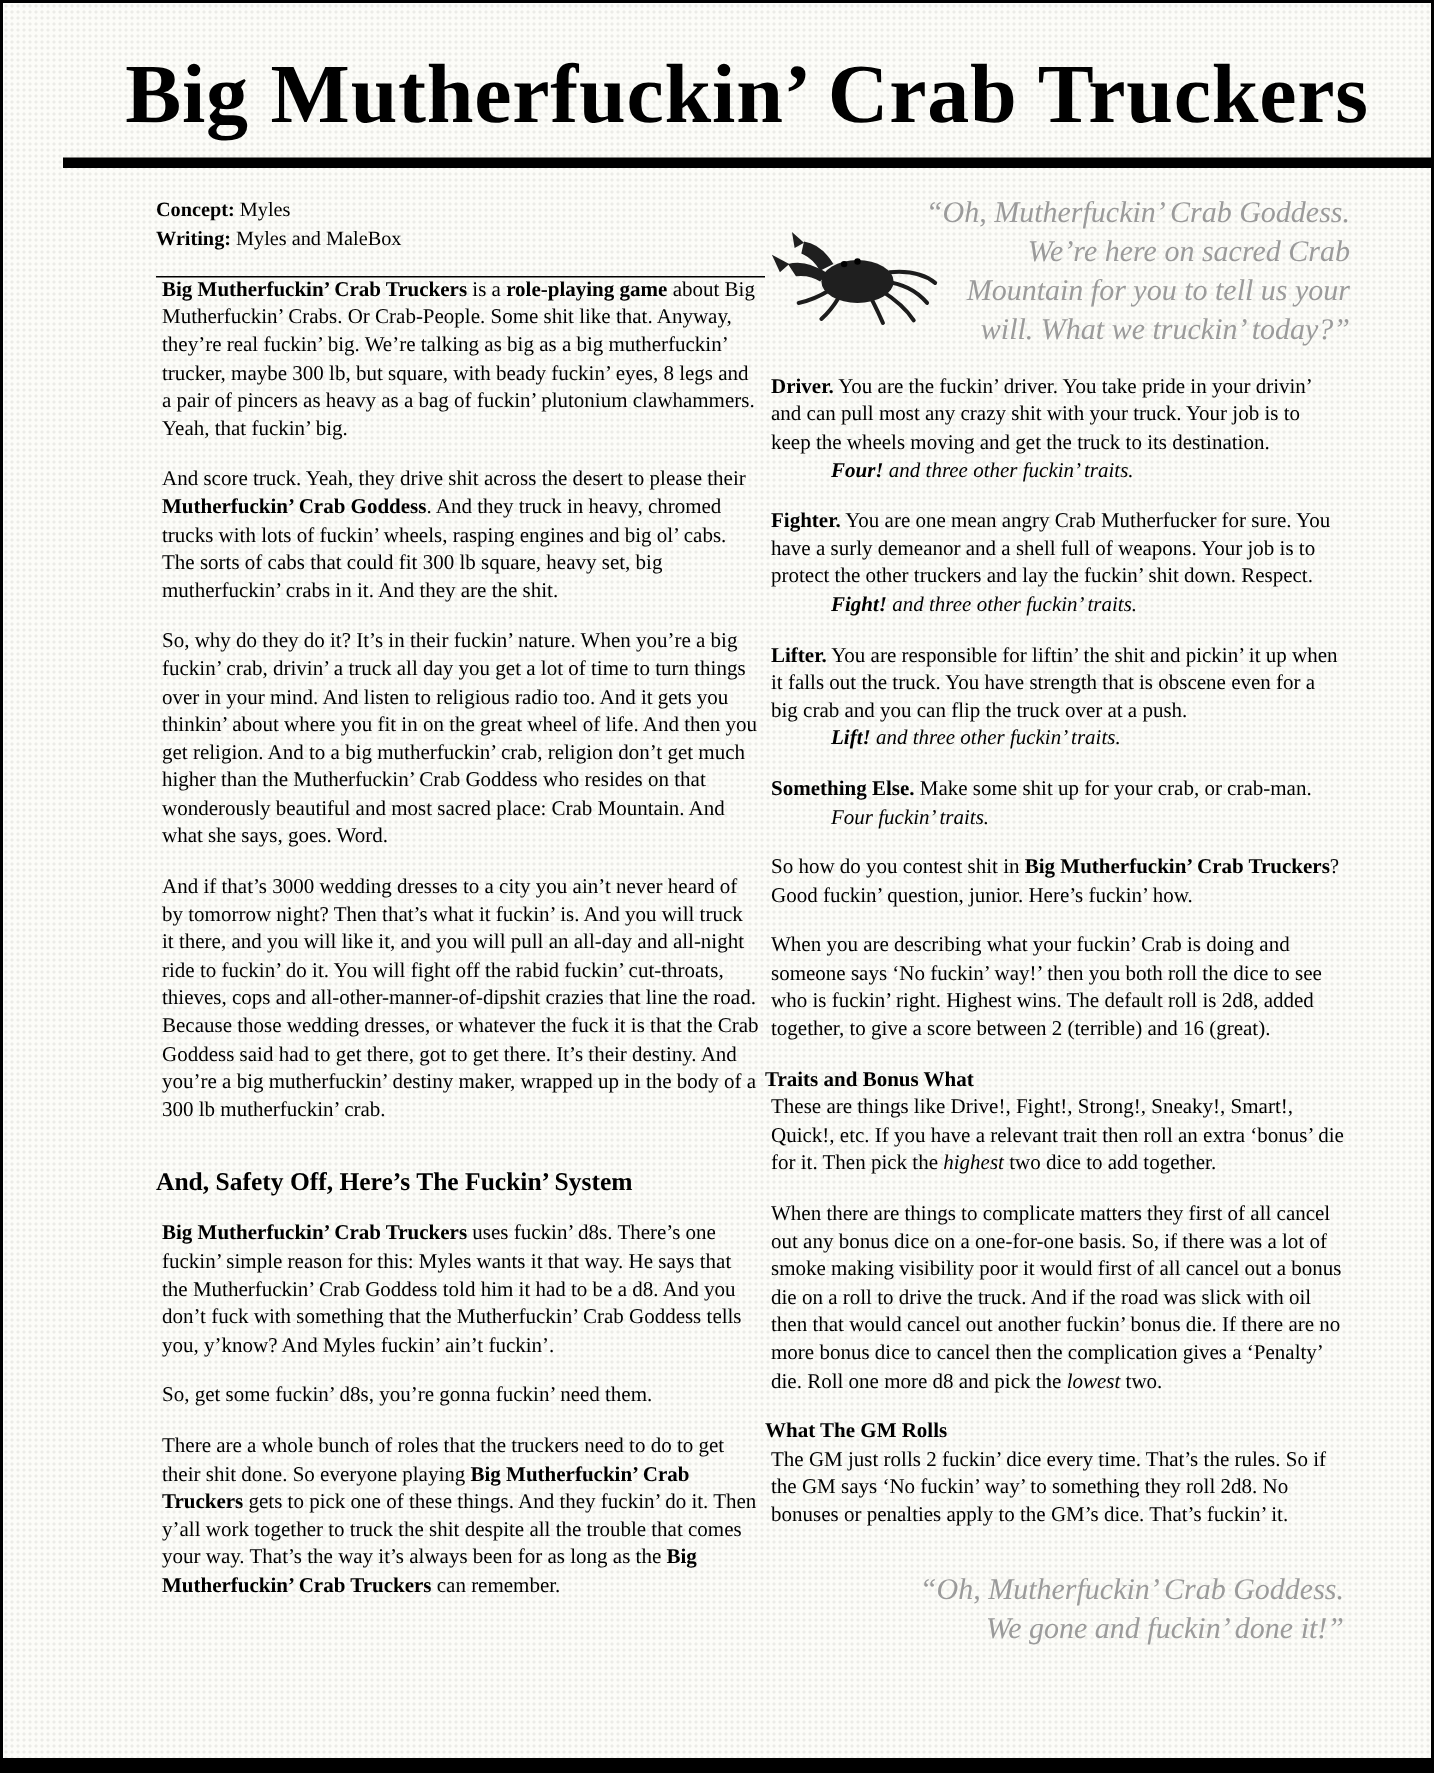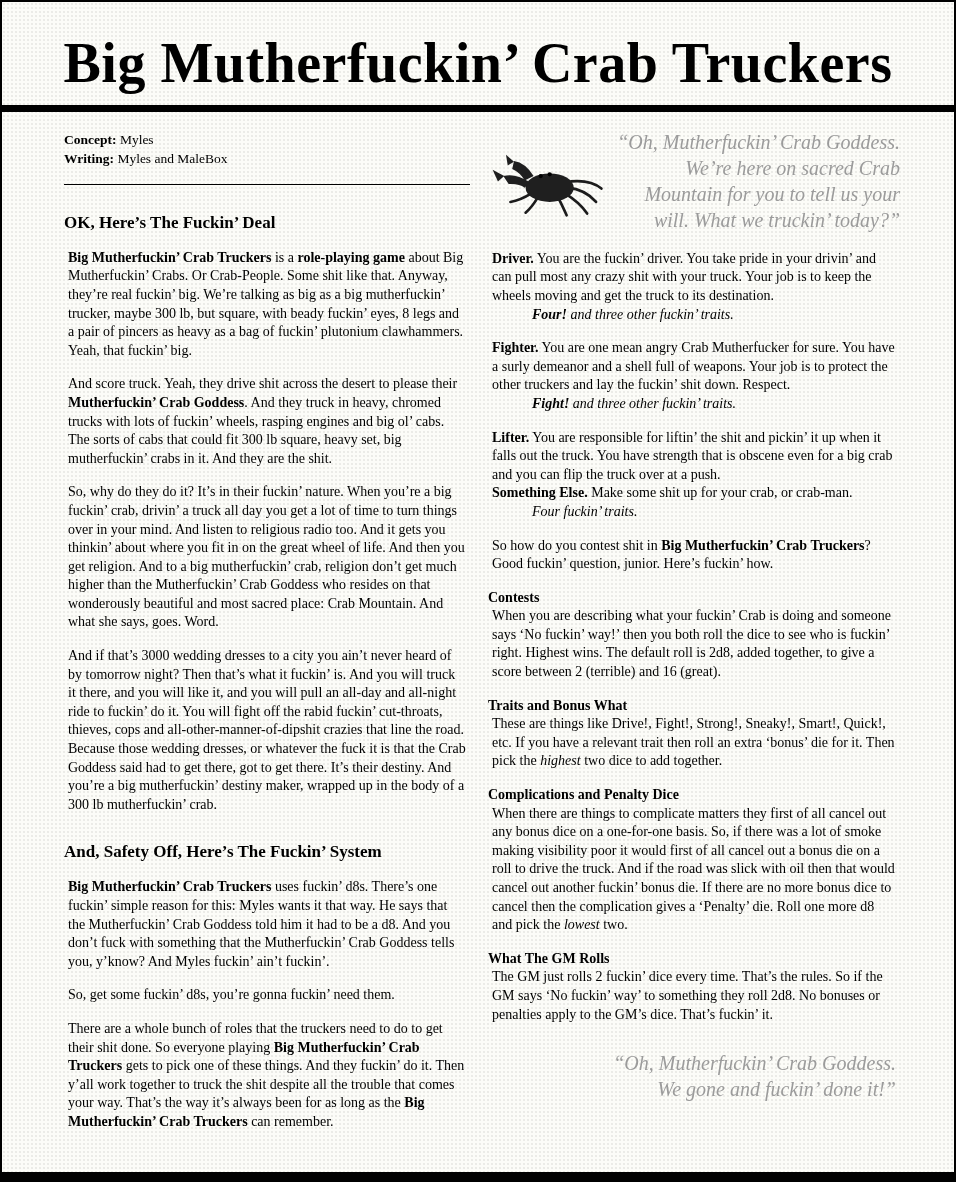--- a/index.html
+++ b/index.html
@@ -11,39 +11,39 @@
     width: 956px;
     height: 1182px;
     margin: 0 auto;
     border: 2px solid #000;
     background-color: #fcfcf8;
     background-image: radial-gradient(rgba(70,70,60,0.09) 1px, transparent 1.1px);
     background-size: 4px 4px;
     font-family: "Liberation Serif", serif;
     color: #000;
     overflow: hidden;
+    padding-left: 40px;
   }
 
   header.masthead { text-align: center; padding: 32px 8px 12px; }
   h1.page-title {
     margin: 0;
     font-size: 56px;
     line-height: 1.05;
     font-weight: bold;
     letter-spacing: 0.5px;
     white-space: nowrap;
   }
 
   .title-bar { height: 7px; background: #000; }
   .bottom-bar { position: absolute; left: 0; right: 0; bottom: 0; height: 8px; background: #000; }
 
   .columns {
     display: grid;
     grid-template-columns: 406px 1fr;
-    column-gap: 18px;
     padding: 16px 54px 0 62px;
   }
 
   .credits { font-size: 13.5px; line-height: 19px; padding-top: 2px; }
   .credits-rule { border: none; border-top: 1.5px solid #000; margin: 16px 0 0; }
 
   h2.section-heading { font-size: 17px; margin: 28px 0 16px; }
   h3.sub-heading { font-size: 14px; line-height: 18.6px; margin: 0; }
 
   p { margin: 0 4px 15px; font-size: 14px; line-height: 18.6px; }
@@ -72,21 +72,20 @@
 
     <section class="col col-left">
 
       <div class="credits">
         <div><span style="font-weight: bold;">Concept:</span><span> Myles</span></div>
         <div><span style="font-weight: bold;">Writing:</span><span> Myles and MaleBox</span></div>
       </div>
 
       <hr class="credits-rule">
 
-      <h2 class="section-heading">OK, Here’s The Fuckin’ Deal</h2>
 
       <p><span style="font-weight: bold;">Big Mutherfuckin’ Crab Truckers</span><span> is a </span><span style="font-weight: bold;">role-playing game</span><span> about Big Mutherfuckin’ Crabs. Or Crab-People. Some shit like that. Anyway, they’re real fuckin’ big. We’re talking as big as a big mutherfuckin’ trucker, maybe 300 lb, but square, with beady fuckin’ eyes, 8 legs and a pair of pincers as heavy as a bag of fuckin’ plutonium clawhammers. Yeah, that fuckin’ big.</span></p>
       <p><span>And score truck. Yeah, they drive shit across the desert to please their </span><span style="font-weight: bold;">Mutherfuckin’ Crab Goddess</span><span>. And they truck in heavy, chromed trucks with lots of fuckin’ wheels, rasping engines and big ol’ cabs. The sorts of cabs that could fit 300 lb square, heavy set, big mutherfuckin’ crabs in it. And they are the shit.</span></p>
       <p>So, why do they do it? It’s in their fuckin’ nature. When you’re a big fuckin’ crab, drivin’ a truck all day you get a lot of time to turn things over in your mind. And listen to religious radio too. And it gets you thinkin’ about where you fit in on the great wheel of life. And then you get religion. And to a big mutherfuckin’ crab, religion don’t get much higher than the Mutherfuckin’ Crab Goddess who resides on that wonderously beautiful and most sacred place: Crab Mountain. And what she says, goes. Word.</p>
       <p>And if that’s 3000 wedding dresses to a city you ain’t never heard of by tomorrow night? Then that’s what it fuckin’ is. And you will truck it there, and you will like it, and you will pull an all-day and all-night ride to fuckin’ do it. You will fight off the rabid fuckin’ cut-throats, thieves, cops and all-other-manner-of-dipshit crazies that line the road. Because those wedding dresses, or whatever the fuck it is that the Crab Goddess said had to get there, got to get there. It’s their destiny. And you’re a big mutherfuckin’ destiny maker, wrapped up in the body of a 300 lb mutherfuckin’ crab.</p>
 
       <h2 class="section-heading">And, Safety Off, Here’s The Fuckin’ System</h2>
 
       <p><span style="font-weight: bold;">Big Mutherfuckin’ Crab Truckers</span><span> uses fuckin’ d8s. There’s one fuckin’ simple reason for this: Myles wants it that way. He says that the Mutherfuckin’ Crab Goddess told him it had to be a d8. And you don’t fuck with something that the Mutherfuckin’ Crab Goddess tells you, y’know? And Myles fuckin’ ain’t fuckin’.</span></p>
       <p>So, get some fuckin’ d8s, you’re gonna fuckin’ need them.</p>
@@ -122,33 +121,32 @@
         <div>will. What we truckin’ today?”</div>
       </div>
 
       <p class="role-paragraph"><span style="font-weight: bold;">Driver.</span><span> You are the fuckin’ driver. You take pride in your drivin’ and can pull most any crazy shit with your truck. Your job is to keep the wheels moving and get the truck to its destination.</span></p>
       <p class="trait-line"><span style="font-weight: bold; font-style: italic;">Four!</span><span style="font-style: italic;"> and three other fuckin’ traits.</span></p>
 
       <p class="role-paragraph"><span style="font-weight: bold;">Fighter.</span><span> You are one mean angry Crab Mutherfucker for sure. You have a surly demeanor and a shell full of weapons. Your job is to protect the other truckers and lay the fuckin’ shit down. Respect.</span></p>
       <p class="trait-line"><span style="font-weight: bold; ">Fight!</span><span style="font-style: italic;"> and three other fuckin’ traits.</span></p>
 
       <p class="role-paragraph"><span style="font-weight: bold;">Lifter.</span><span> You are responsible for liftin’ the shit and pickin’ it up when it falls out the truck. You have strength that is obscene even for a big crab and you can flip the truck over at a push.</span></p>
+      <p class="trait-line"><span style="font-weight: bold; font-style: italic;">Lift!</span><span style="font-style: italic;"> and three other fuckin’ traits.</span></p>
 
       <p class="role-paragraph"><span style="font-weight: bold;">Something Else.</span><span> Make some shit up for your crab, or crab-man.</span></p>
       <p class="trait-line"><span style="font-style: italic;">Four fuckin’ traits.</span></p>
 
       <p><span>So how do you contest shit in </span><span style="font-weight: bold;">Big Mutherfuckin’ Crab Truckers</span><span>? Good fuckin’ question, junior. Here’s fuckin’ how.</span></p>
 
-      <h3 class="sub-heading">Contests</h3>
       <p>When you are describing what your fuckin’ Crab is doing and someone says ‘No fuckin’ way!’ then you both roll the dice to see who is fuckin’ right. Highest wins. The default roll is 2d8, added together, to give a score between 2 (terrible) and 16 (great).</p>
 
       <h3 class="sub-heading">Traits and Bonus What</h3>
       <p><span>These are things like Drive!, Fight!, Strong!, Sneaky!, Smart!, Quick!, etc. If you have a relevant trait then roll an extra ‘bonus’ die for it. Then pick the </span><span style="font-style: italic;">highest</span><span> two dice to add together.</span></p>
 
-      <h3 class="sub-heading">Complications and Penalty Dice</h3>
       <p><span>When there are things to complicate matters they first of all cancel out any bonus dice on a one-for-one basis. So, if there was a lot of smoke making visibility poor it would first of all cancel out a bonus die on a roll to drive the truck. And if the road was slick with oil then that would cancel out another fuckin’ bonus die. If there are no more bonus dice to cancel then the complication gives a ‘Penalty’ die. Roll one more d8 and pick the </span><span style="font-style: italic;">lowest</span><span> two.</span></p>
 
       <h3 class="sub-heading">What The GM Rolls</h3>
       <p>The GM just rolls 2 fuckin’ dice every time. That’s the rules. So if the GM says ‘No fuckin’ way’ to something they roll 2d8. No bonuses or penalties apply to the GM’s dice. That’s fuckin’ it.</p>
 
       <div class="quote quote-bottom">
         <div>“Oh, Mutherfuckin’ Crab Goddess.</div>
         <div>We gone and fuckin’ done it!”</div>
       </div>
 

